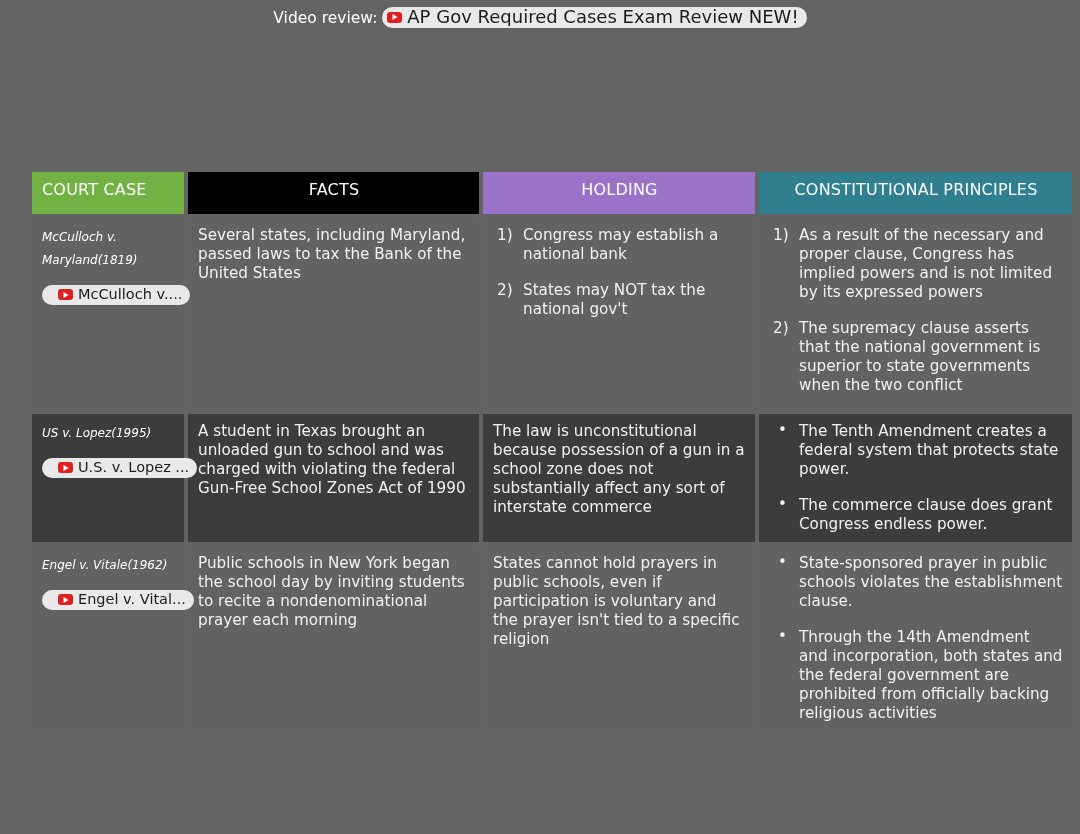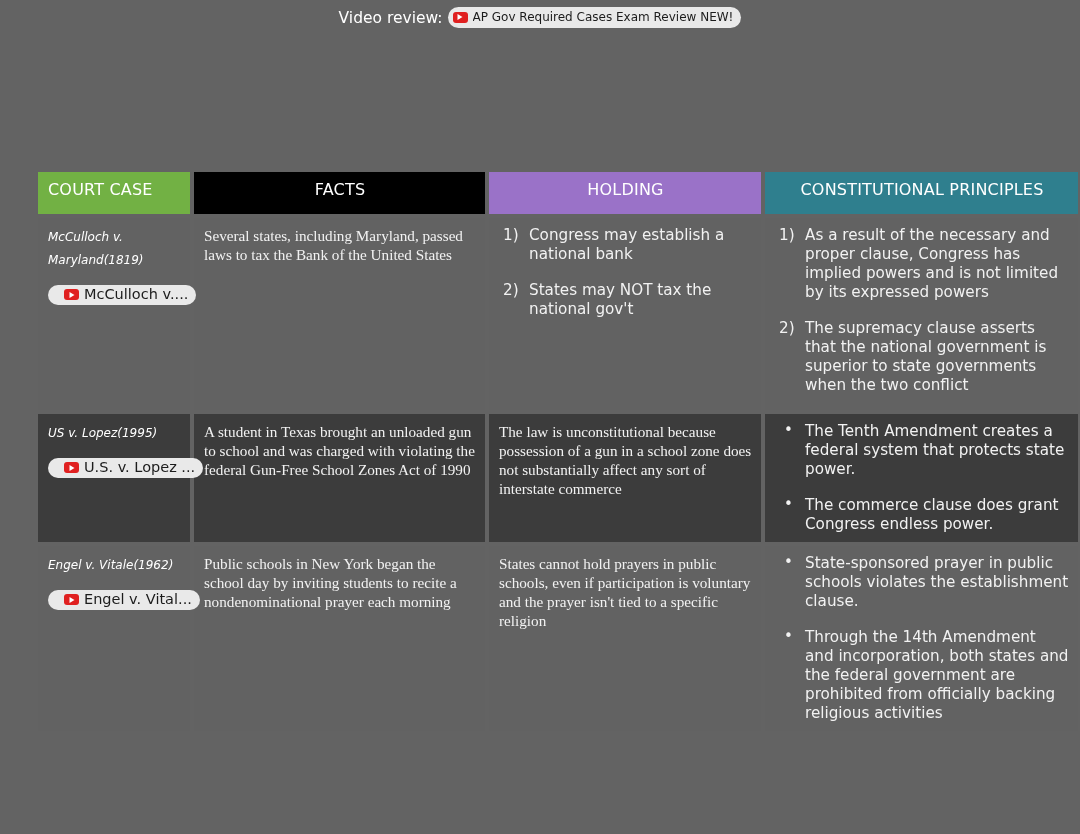--- a/index.html
+++ b/index.html
@@ -56,21 +56,21 @@
     gap: 5px;
     background: #e9e9e9;
     color: #1c1c1c;
     border-radius: 11px;
     padding: 1px 8px 2px 5px;
     vertical-align: middle;
     max-width: 100%;
     overflow: hidden;
   }
   .yt-chip .yt-label {
-    font-size: 12px;
+    font-size: 18px;
     line-height: 18px;
     white-space: nowrap;
     overflow: hidden;
     text-overflow: ellipsis;
   }
   .yt-icon {
     flex: 0 0 auto;
     width: 15px;
     height: 11px;
     background: #e02020;
@@ -94,21 +94,21 @@
     border-radius: 10px;
   }
   .cell-chip .yt-label {
     font-size: 14.5px;
     line-height: 19px;
   }
 
   
   .table-outer {
     position: absolute;
-    left: 34px;
+    left: 28px;
     top: 161px;
     width: 1032px;
   }
   table.court-table {
     width: 100%;
     border-collapse: separate;
     border-spacing: 4px;
     table-layout: fixed;
   }
   table.court-table th,
@@ -171,21 +171,21 @@
     position: absolute;
     left: 4px;
     top: 0;
   }
   ul.cell-list li .marker {
     position: absolute;
     left: 9px;
     top: -1px;
     font-size: 15px;
   }
-  .plain-text { white-space: pre-line; font-family: Liberation Serif, serif; }
+  .plain-text { white-space: pre-line; }
 
   .tight li { margin-bottom: 0; }
 </style>
 </head>
 <body>
 
 <div id="page">
 
 
   <div class="subtitle">

